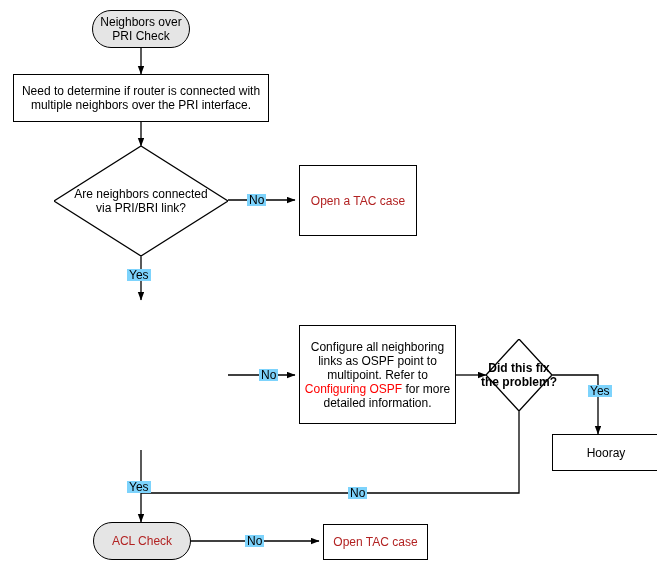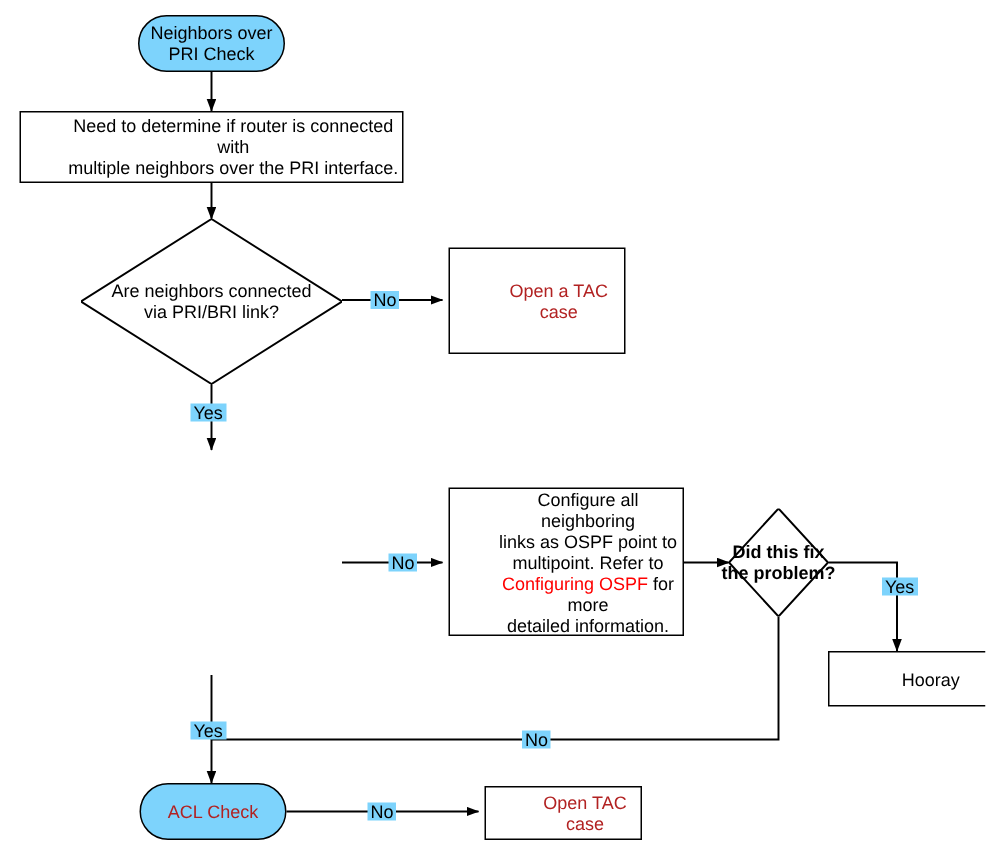--- a/index.html
+++ b/index.html
@@ -32,25 +32,24 @@
     align-items: center;
     justify-content: center;
     text-align: center;
     font-size: 12px;
     line-height: 14px;
     color: #000000;
   }
   .rect {
     border: 1px solid #000000;
     background: #ffffff;
-    padding-left: 29px;
   }
   .oval {
     border: 1px solid #000000;
-    background: #7dd3fc;
+    background: #e5e5e5;
     border-radius: 999px;
   }
   .diamond-wrap {
     position: absolute;
     box-sizing: border-box;
   }
   .diamond-shape {
     position: absolute;
     left: 0; top: 0;
     width: 100%;

